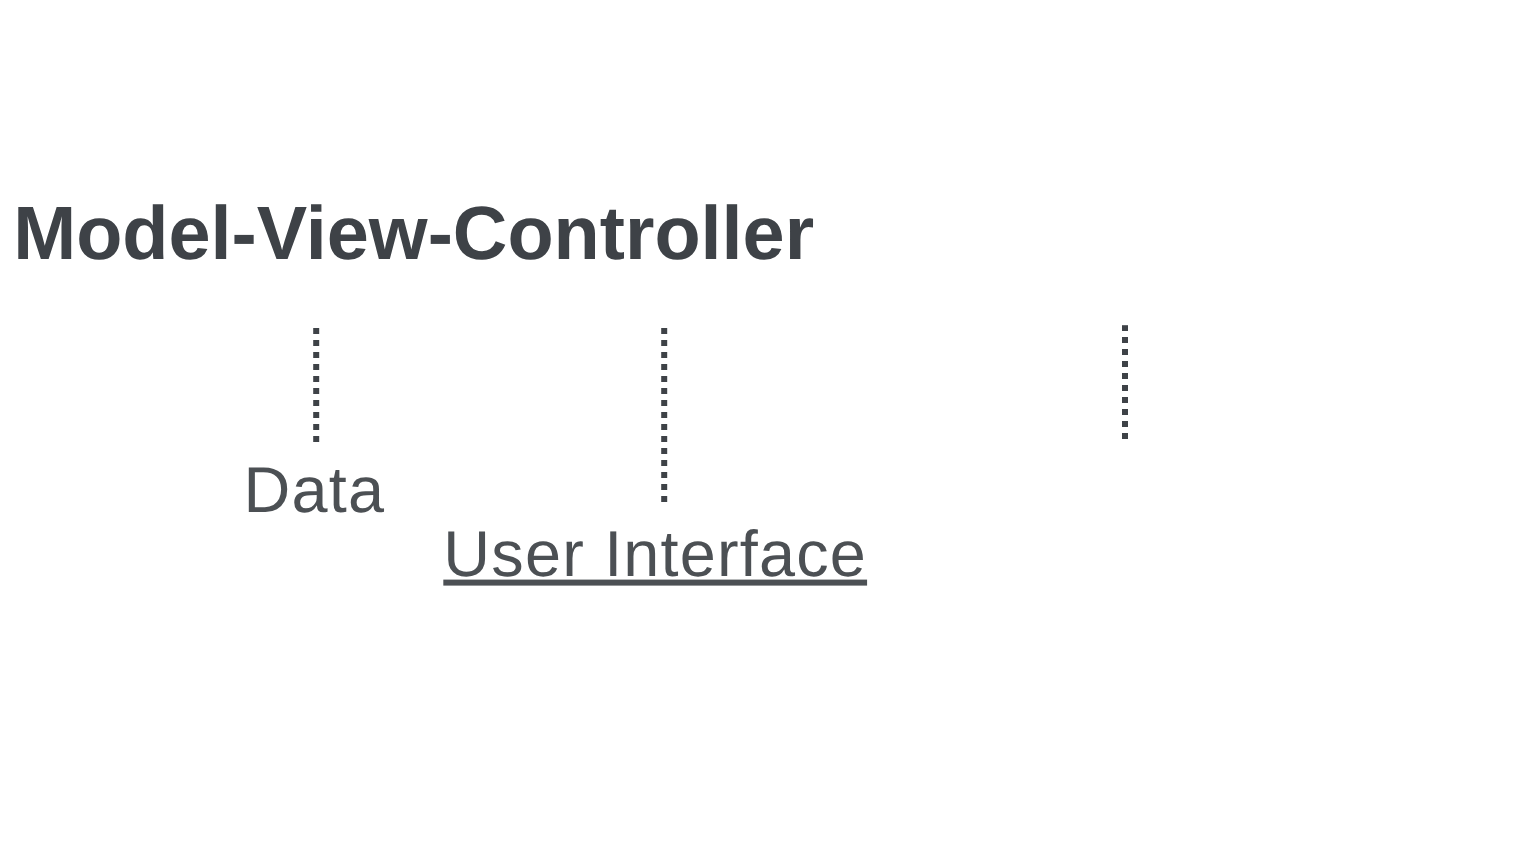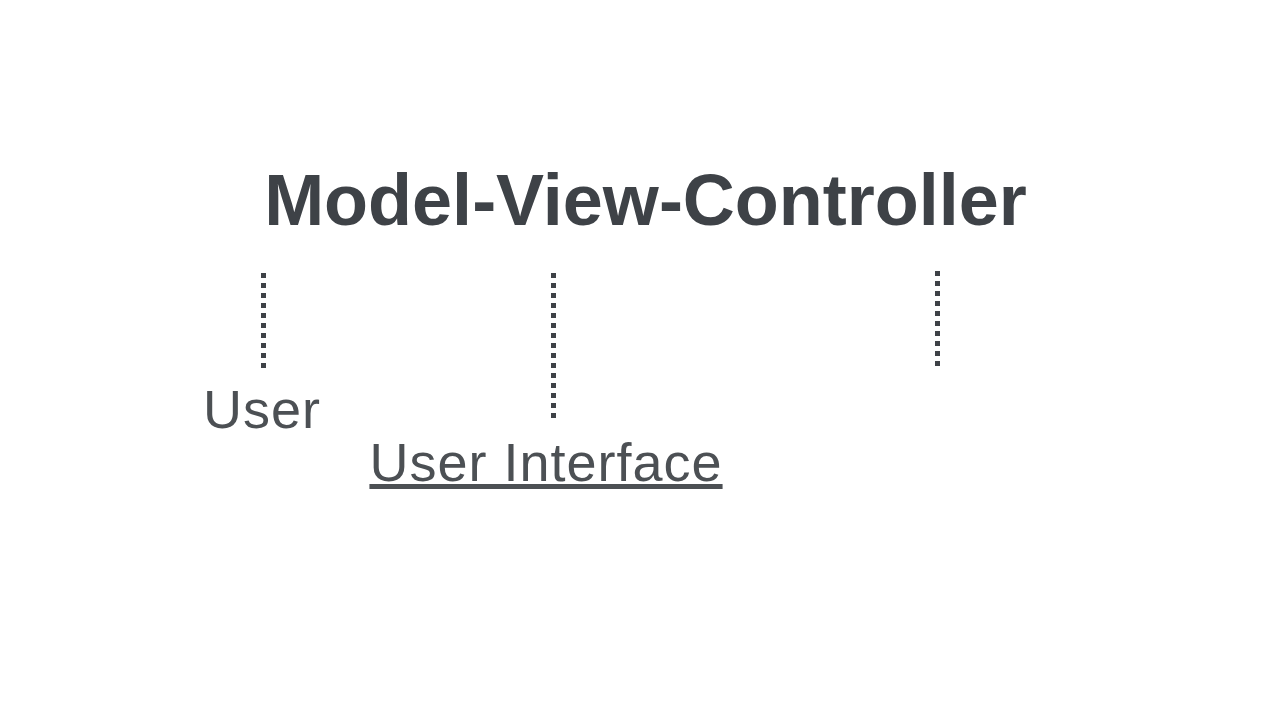--- a/index.html
+++ b/index.html
@@ -17,22 +17,21 @@
   }
   .stage {
     position: relative;
     width: 1280px; height: 720px;
     background: var(--background, #ffffff);
   }
   .title {
     position: absolute;
     left: 11px; right: 0;
     top: 164px;
-    text-align: center;
-    font-size: 72px;
+    font-size: 63px;
     line-height: 1;
     font-weight: 700;
     letter-spacing: 0px;
     color: var(--title, #3e4247);
     white-space: nowrap;
   }
   .connector {
     position: absolute;
     width: 5px;
     
@@ -65,16 +64,16 @@
 <body>
 
 <div class="stage">
 
   <h1 class="title">Model-View-Controller</h1>
 
   <div class="connector model"></div>
   <div class="connector view"></div>
   <div class="connector controller"></div>
 
-  <div class="node-label model">User</div>
+  <div class="node-label model">Data</div>
   <div class="node-label view">User Interface</div>
 
 </div>
 
 </body></html>

